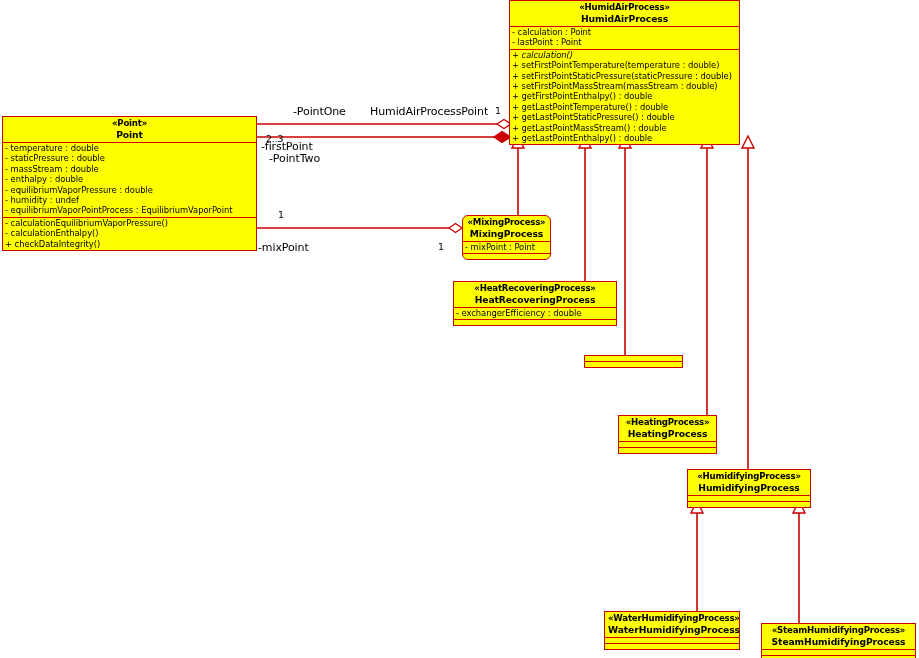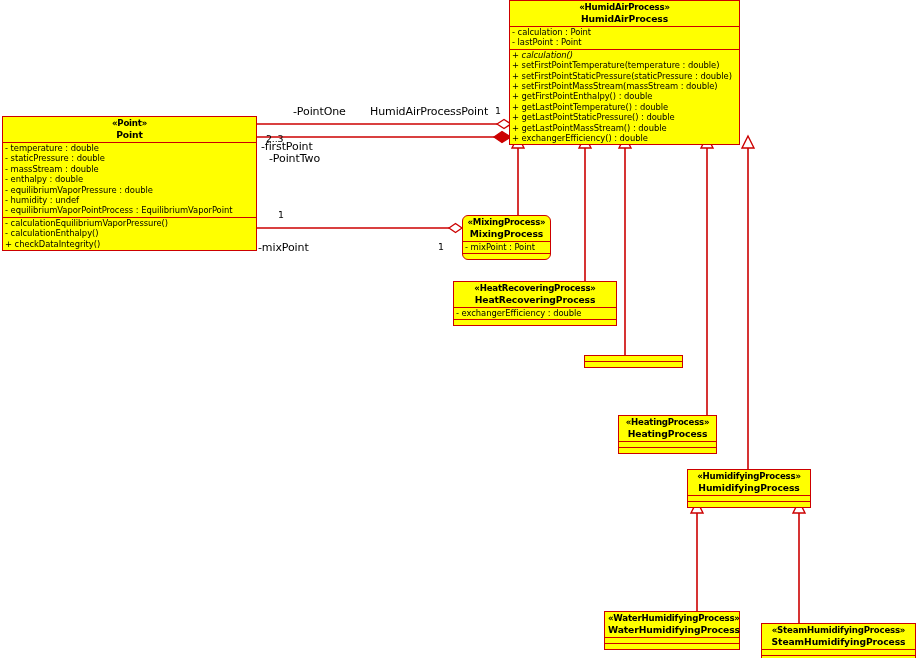--- a/index.html
+++ b/index.html
@@ -124,21 +124,21 @@
     </div>
     <div class="compartment">
       <div class="member italic">+ calculation()</div>
       <div class="member">+ setFirstPointTemperature(temperature : double)</div>
       <div class="member">+ setFirstPointStaticPressure(staticPressure : double)</div>
       <div class="member">+ setFirstPointMassStream(massStream : double)</div>
       <div class="member">+ getFirstPointEnthalpy() : double</div>
       <div class="member">+ getLastPointTemperature() : double</div>
       <div class="member">+ getLastPointStaticPressure() : double</div>
       <div class="member">+ getLastPointMassStream() : double</div>
-      <div class="member">+ exchangerEfficiency() : double</div>
+      <div class="member">+ getLastPointEnthalpy() : double</div>
     </div>
   </div>
 
   <div class="uml" style="left:2px;top:116px;width:255px;">
     <div class="hdr">
       <span class="stereo">«Point»</span>
       <span class="cname">Point</span>
     </div>
     <div class="compartment">
       <div class="member">- temperature : double</div>

